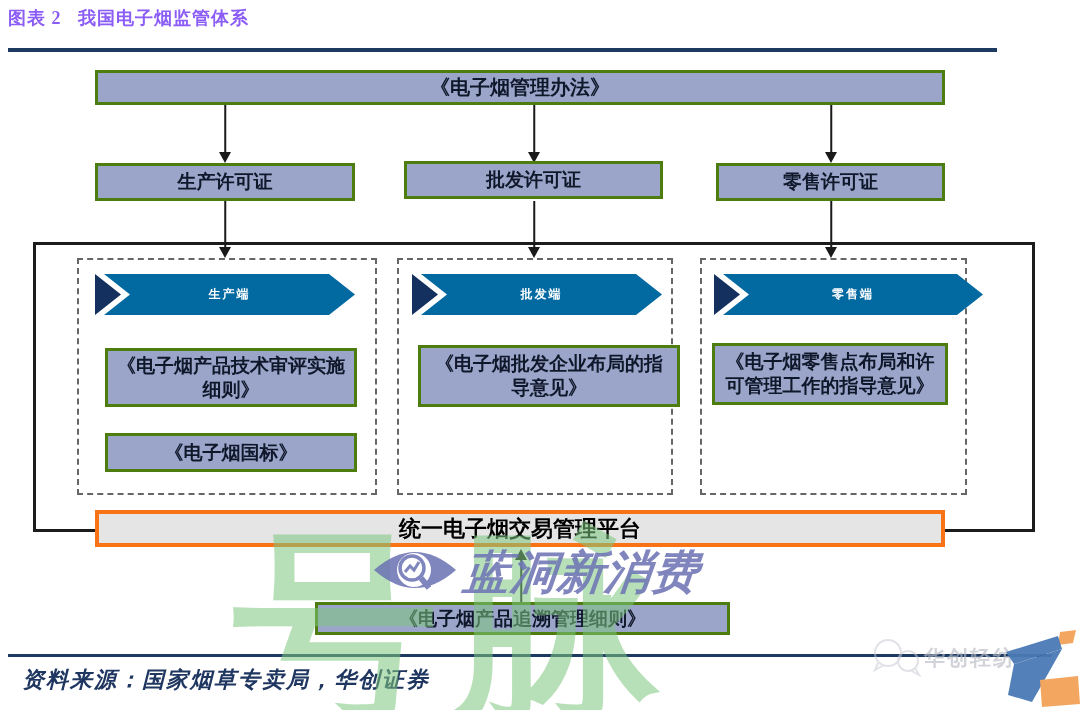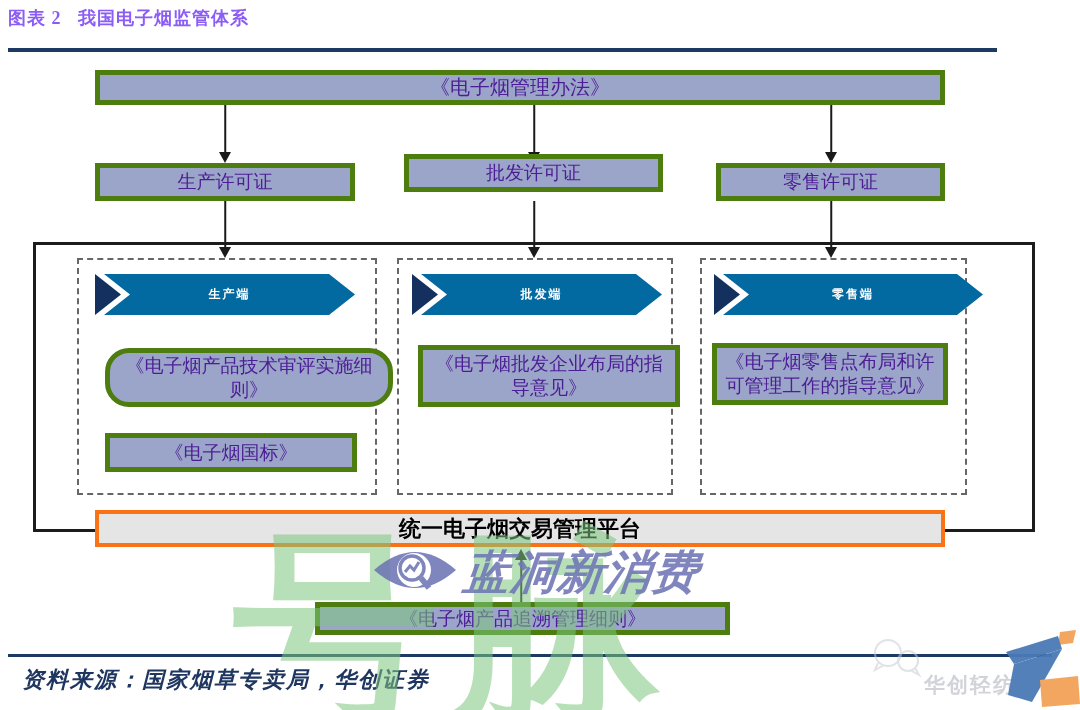--- a/index.html
+++ b/index.html
@@ -9,23 +9,23 @@
   }
   .abs{position:absolute;}
   
   .fig-title{
     left:8px;top:6px;font-family:"Liberation Serif",serif;font-weight:bold;
     font-size:18px;color:#8b5cf6;letter-spacing:1px;white-space:nowrap;
   }
   .title-rule{left:8px;top:48px;width:989px;height:4px;background:#1d3a63;}
   
   .bluebox{
-    background:#9ba5c9;border:5px solid #4d7c0f;color:#4c1d95;
+    background:#9ba5c9;border:3px solid #4d7c0f;color:#0f172a;
     display:flex;align-items:center;justify-content:center;text-align:center;
-    font-weight:normal;font-size:19px;line-height:1.25;box-sizing:border-box;
+    font-weight:bold;font-size:19px;line-height:1.25;box-sizing:border-box;
   }
   .graybox{
     background:#e5e5e5;border:4px solid #f97316;color:#000;
     display:flex;align-items:center;justify-content:center;text-align:center;
     font-weight:bold;font-size:22px;box-sizing:border-box;
   }
   
   .arrow-down,.arrow-up{width:14px;}
   .arrow-down .shaft{position:absolute;left:50%;transform:translateX(-50%);top:0;bottom:9px;width:1.5px;background:#1a1a1a;}
   .arrow-down .head{position:absolute;bottom:0;left:50%;transform:translateX(-50%);width:0;height:0;
@@ -55,21 +55,21 @@
     color:rgba(126,198,126,0.55);z-index:5;white-space:nowrap;font-family:"Liberation Sans",sans-serif;
   }
   .wm-blue-wrap{left:372px;top:540px;z-index:6;}
   .wm-blue-text{
     position:absolute;left:92px;top:2px;font-size:46px;font-weight:900;font-style:italic;
     color:rgba(110,117,180,0.88);letter-spacing:1px;white-space:nowrap;transform:skewX(-6deg);
   }
   .wm-eye{position:absolute;left:0;top:2px;opacity:0.88;}
   .hc-text{
     left:924px;top:644px;font-size:21px;font-weight:bold;color:rgba(185,188,196,0.65);
-    letter-spacing:2px;z-index:6;white-space:nowrap;margin-top:27px;
+    letter-spacing:2px;z-index:6;white-space:nowrap;
   }
   .hc-bubbles{left:868px;top:636px;z-index:6;opacity:0.55;}
   .hc-logo{left:1000px;top:630px;z-index:6;opacity:0.95;}
 </style>
 </head>
 <body>
 
 <div class="abs fig-title">
   <span>图表 2</span>&nbsp;&nbsp;
   <span>我国电子烟监管体系</span>
@@ -85,21 +85,21 @@
 <div class="abs arrow-down" style="left:527px;top:105px;height:58px;">
     <div class="shaft"></div>
     <div class="head"></div>
   </div>
 <div class="abs arrow-down" style="left:824px;top:105px;height:58px;">
     <div class="shaft"></div>
     <div class="head"></div>
   </div>
 
 <div class="abs bluebox" style="left:95px;top:163px;width:260px;height:38px;">生产许可证</div>
-<div class="abs bluebox" style="left:404px;top:154px;width:259px;height:38px;">批发许可证</div>
+<div class="abs bluebox" style="left:404px;top:161px;width:259px;height:38px;">批发许可证</div>
 <div class="abs bluebox" style="left:716px;top:163px;width:229px;height:38px;">零售许可证</div>
 
 <div class="abs arrow-down" style="left:218px;top:201px;height:57px;">
     <div class="shaft"></div>
     <div class="head"></div>
   </div>
 <div class="abs arrow-down" style="left:527px;top:201px;height:57px;">
     <div class="shaft"></div>
     <div class="head"></div>
   </div>
@@ -120,21 +120,21 @@
 </div>
 <div class="abs banner" style="left:412px;width:250px;">
   <div class="chev"></div>
   <div class="bbody">批发端</div>
 </div>
 <div class="abs banner" style="left:714px;width:232px;padding-left:37px;">
   <div class="chev"></div>
   <div class="bbody">零售端</div>
 </div>
 
-<div class="abs bluebox" style="left:105px;top:348px;width:288px;height:59px;padding:0 6px;border-radius:24px;">《电子烟产品技术审评实施细则》</div>
+<div class="abs bluebox" style="left:105px;top:348px;width:252px;height:59px;padding:0 6px;">《电子烟产品技术审评实施细则》</div>
 <div class="abs bluebox" style="left:105px;top:433px;width:252px;height:39px;">《电子烟国标》</div>
 <div class="abs bluebox" style="left:404px;top:345px;width:262px;height:62px;padding:0 8px;margin-left:14px;">《电子烟批发企业布局的指导意见》</div>
 <div class="abs bluebox" style="left:712px;top:343px;width:236px;height:62px;padding:0 6px;text-align:center;">《电子烟零售点布局和许可管理工作的指导意见》</div>
 
 <div class="abs graybox" style="left:95px;top:510px;width:850px;height:37px;">统一电子烟交易管理平台</div>
 
 <div class="abs arrow-up" style="left:514px;top:549px;height:53px;">
     <div class="shaft"></div>
     <div class="head"></div>
   </div>

